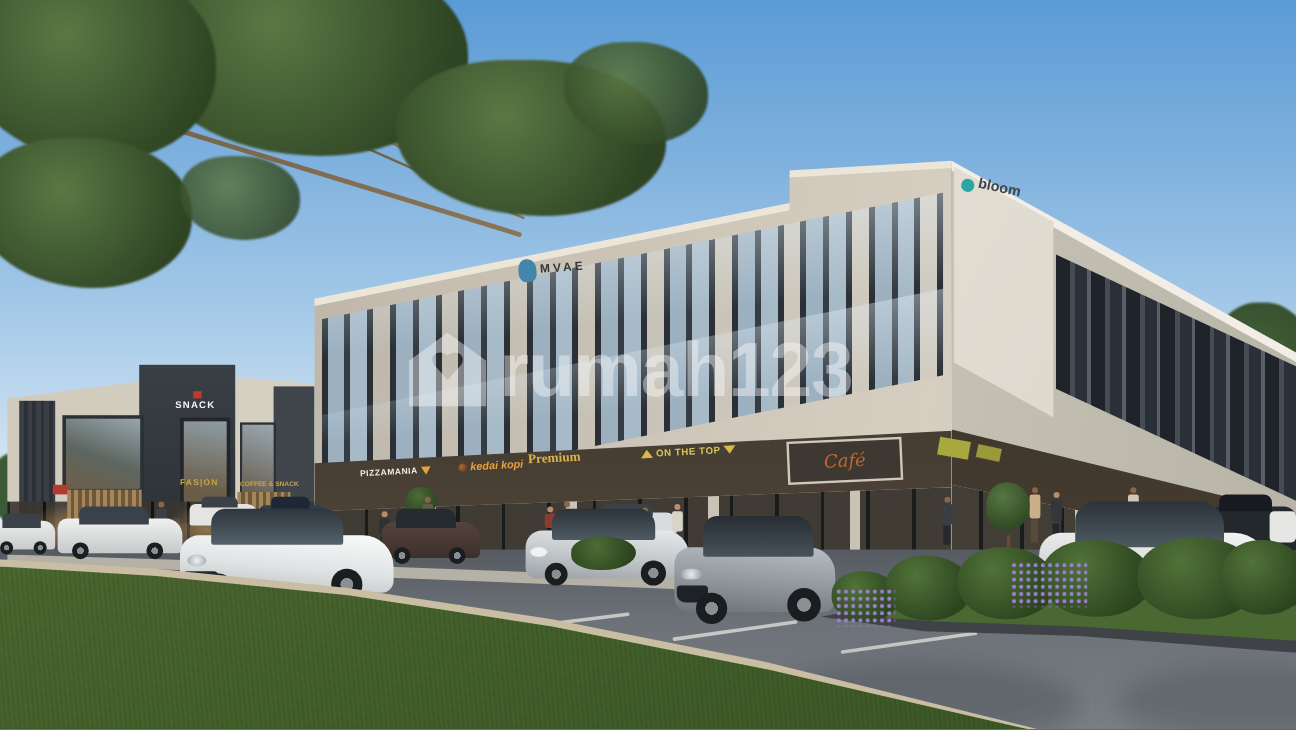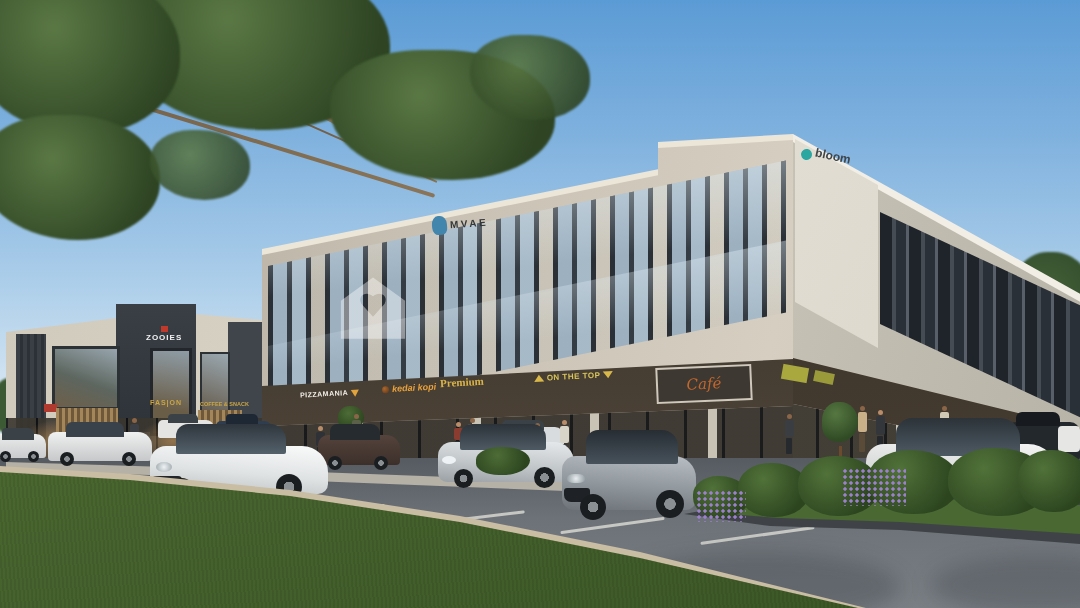--- a/index.html
+++ b/index.html
@@ -81,21 +81,21 @@
     background:linear-gradient(100deg,#cfc9bc,#ddd7ca 50%,#cfc9bb);"></div>
   <div class="abs" style="left:116px;top:304px;width:80px;height:128px;background:linear-gradient(180deg,#3a3f46,#2e333a);z-index:4;"></div>
   <div class="abs" style="left:16px;top:334px;width:30px;height:120px;background:repeating-linear-gradient(90deg,#3a3f46 0 4px,#2c3138 4px 7px);z-index:4;"></div>
   <div class="abs" style="left:228px;top:322px;width:34px;height:114px;background:#40454c;z-index:4;"></div>
 
   <div class="abs" style="left:52px;top:346px;width:62px;height:58px;background:linear-gradient(200deg,#97a5ad,#5d665f 55%,#6e5f4a);border:3px solid #2c3136;z-index:4;"></div>
   <div class="abs" style="left:150px;top:348px;width:36px;height:82px;background:linear-gradient(190deg,#8e9ca5,#6a5d48 70%);border:3px solid #23272c;z-index:5;"></div>
   <div class="abs" style="left:200px;top:352px;width:26px;height:60px;background:linear-gradient(200deg,#9aa8b0,#64594a);border:2px solid #2c3136;z-index:4;"></div>
 
   <div class="abs" style="left:161px;top:326px;width:7px;height:6px;background:#c0392b;z-index:6;"></div>
-  <div class="abs" style="left:146px;top:333px;font-size:8px;font-weight:bold;letter-spacing:1px;color:#f2f2f0;z-index:6;">ZOOIES</div>
+  <div class="abs" style="left:146px;top:333px;font-size:8px;font-weight:bold;letter-spacing:1px;color:#f2f2f0;z-index:6;">SNACK</div>
   <div class="abs" style="left:150px;top:399px;font-size:7px;font-weight:bold;letter-spacing:1px;color:#caa544;z-index:6;">FAS|ON</div>
   <div class="abs" style="left:200px;top:401px;font-size:5.5px;font-weight:bold;color:#caa544;z-index:6;">COFFEE &amp; SNACK</div>
   <div class="abs" style="left:44px;top:404px;width:13px;height:8px;background:#b03a2e;z-index:6;"></div>
 
   <div class="abs" style="left:6px;top:418px;width:256px;height:46px;z-index:5;
     background:
       radial-gradient(50px 30px at 20% 50%,rgba(255,185,100,.45),rgba(0,0,0,0) 70%),
       radial-gradient(50px 30px at 65% 50%,rgba(255,185,100,.4),rgba(0,0,0,0) 70%),
       repeating-linear-gradient(90deg,rgba(12,14,16,.9) 0 2px,rgba(58,54,47,.9) 2px 30px);"></div>
   <div class="abs" style="left:56px;top:408px;width:62px;height:26px;background:repeating-linear-gradient(90deg,#a3865a 0 3px,#6f5839 3px 6px);z-index:6;"></div>
@@ -327,15 +327,16 @@
   <div class="foliage" style="left:-30px;top:-30px;width:210px;height:165px;z-index:21;"></div>
   <div class="foliage" style="left:330px;top:50px;width:225px;height:130px;z-index:21;"></div>
   <div class="foliage" style="left:470px;top:35px;width:120px;height:85px;z-index:21;opacity:.9;"></div>
   <div class="foliage" style="left:-20px;top:115px;width:180px;height:125px;z-index:21;"></div>
   <div class="foliage" style="left:150px;top:130px;width:100px;height:70px;z-index:21;opacity:.85;"></div>
 
   <div id="watermark">
     <svg width="70" height="70" viewBox="0 0 24 24">
       <path fill="#ffffff" d="M12 1.5 L23 9.5 V22.5 H1 V9.5 Z M12 8 C10 6 6.5 7.5 8 10.5 L12 15 L16 10.5 C17.5 7.5 14 6 12 8 Z" fill-rule="evenodd"></path>
     </svg>
+    <span class="wm-text">rumah123</span>
   </div>
 
 </div>
 
 </body></html>

